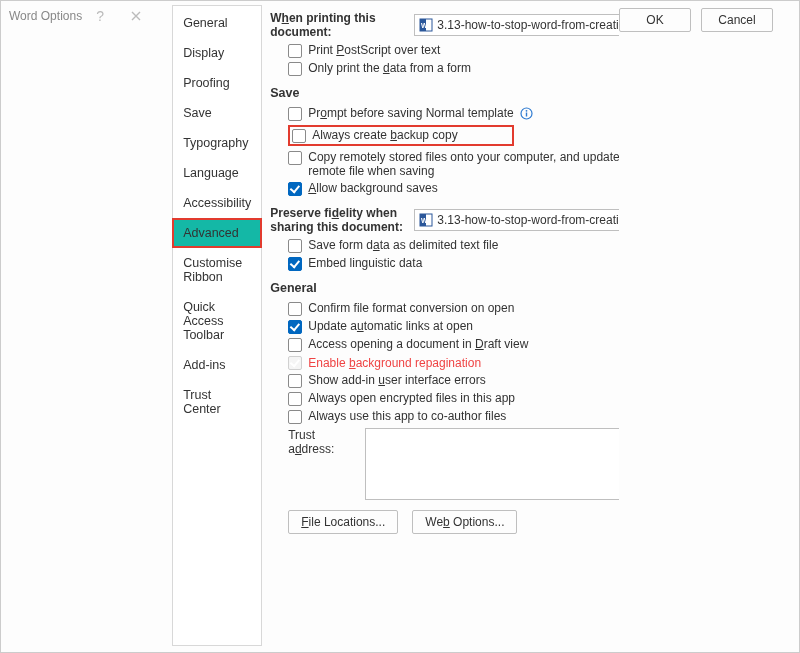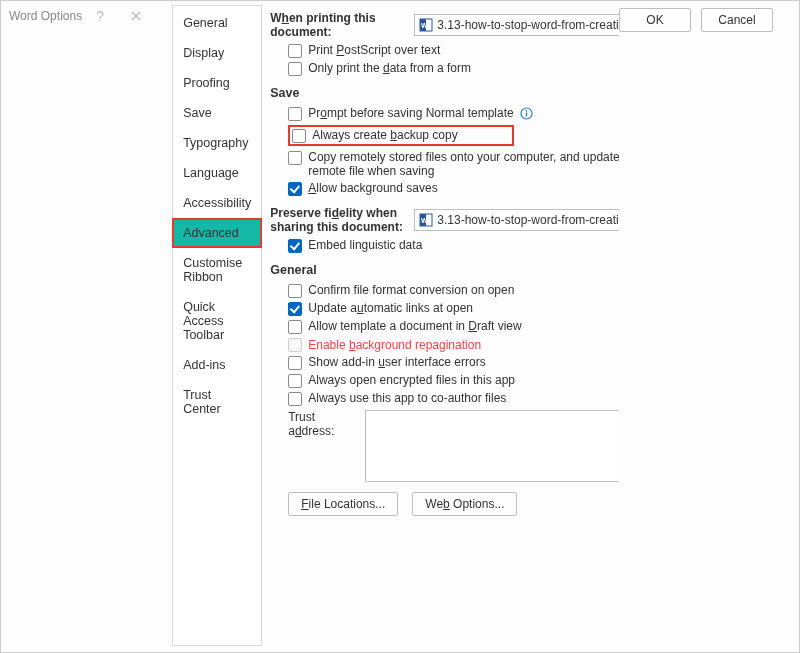--- a/index.html
+++ b/index.html
@@ -321,20 +321,26 @@
             </span>
             <span style="white-space:nowrap;overflow:hidden;text-overflow:ellipsis;flex:1;">3.13-how-to-stop-word-from-creating-b...</span>
             <span class="chev">
               <svg width="8" height="5" viewBox="0 0 8 5">
                   <path d="M0 0 L4 4 L8 0" fill="none" stroke="#555" stroke-width="1"></path>
                 </svg>
             </span>
           </span>
         </div>
         <div class="indent1">
+          <div class="chk">
+            <span class="box"></span>
+            <span class="lbl">
+              <span>Save form d</span><u>a</u><span>ta as delimited text file</span>
+            </span>
+          </div>
           <div class="chk checked">
             <span class="box"></span>
             <span class="lbl">Embed linguistic data</span>
           </div>
         </div>
 
         <div class="section-title">General</div>
         <div class="indent1">
           <div class="chk">
             <span class="box"></span>
@@ -342,21 +348,21 @@
           </div>
           <div class="chk checked">
             <span class="box"></span>
             <span class="lbl">
               <span>Update a</span><u>u</u><span>tomatic links at open</span>
             </span>
           </div>
           <div class="chk">
             <span class="box"></span>
             <span class="lbl">
-              <span>Allow template a document in </span><u>D</u><span>raft view</span>
+              <span>Access opening a document in </span><u>D</u><span>raft view</span>
             </span>
           </div>
           <div class="chk disabled checked">
             <span class="box"></span>
             <span class="lbl">
               <span>Enable </span><u>b</u><span>ackground repagination</span>
             </span>
           </div>
           <div class="chk">
             <span class="box"></span>

